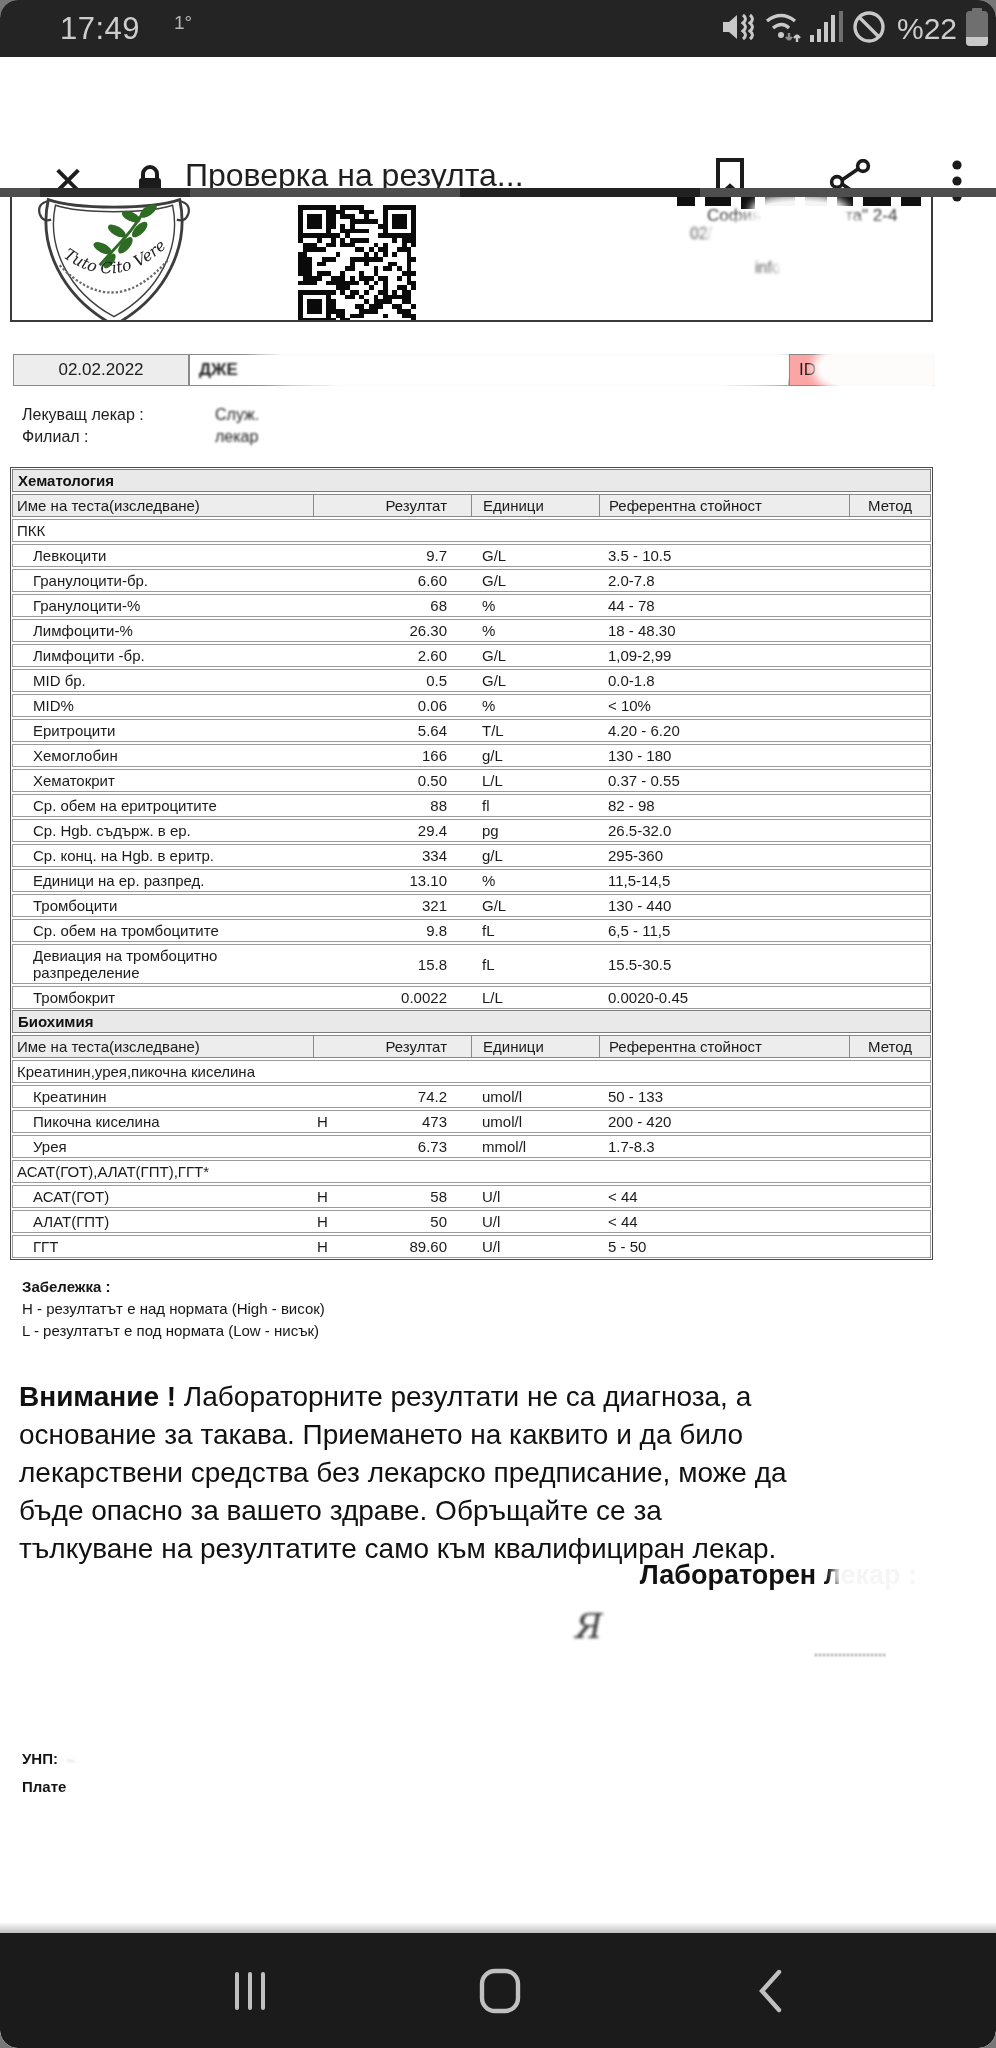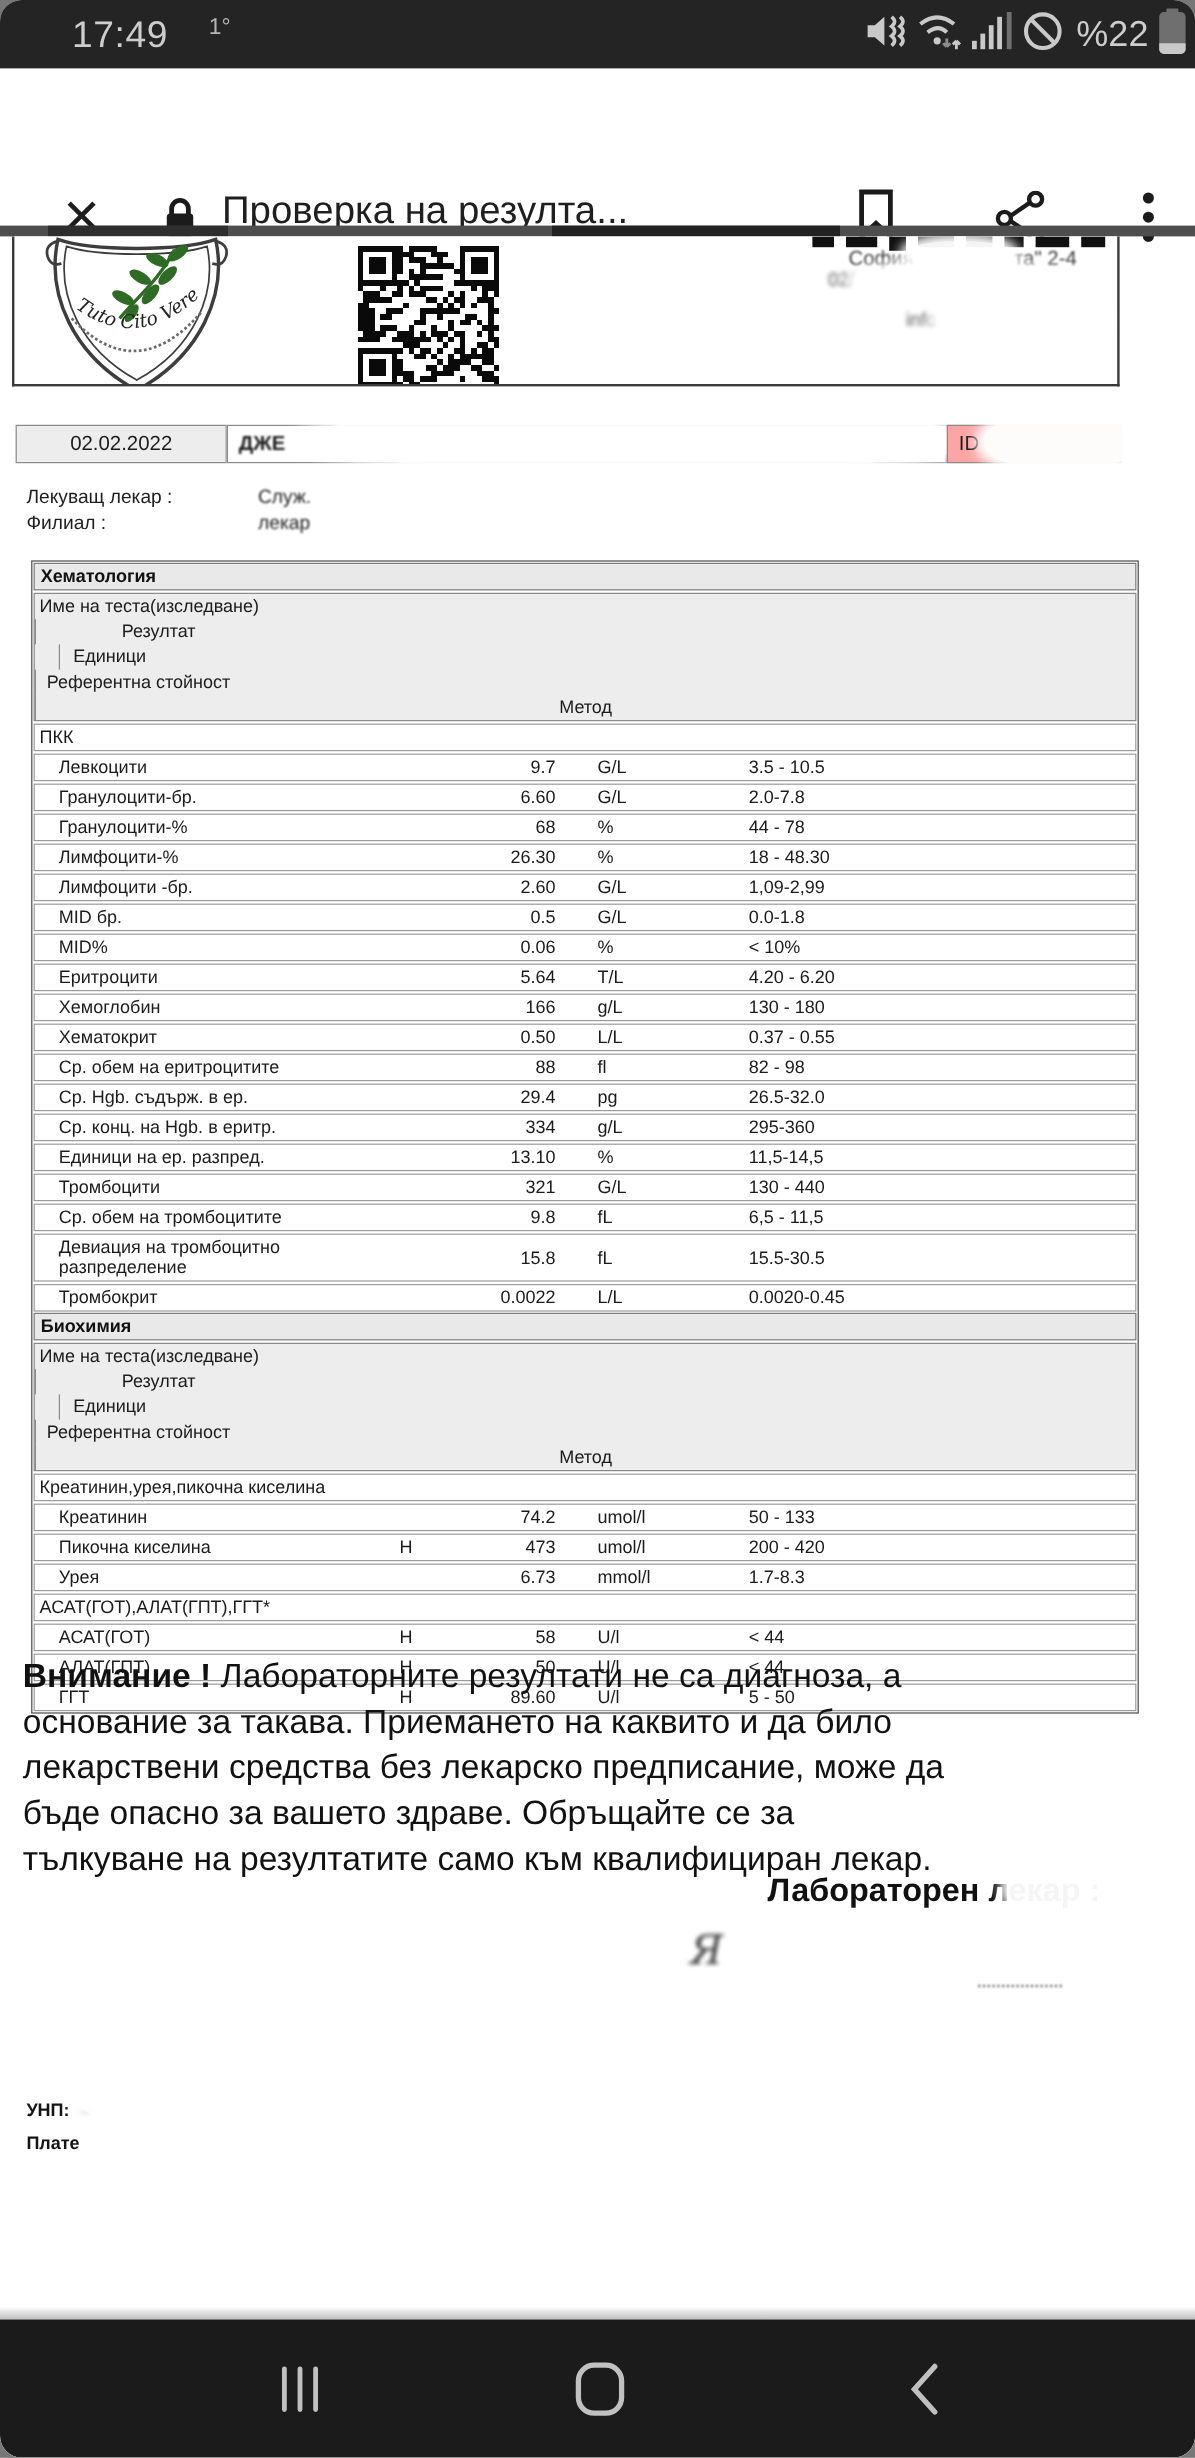--- a/index.html
+++ b/index.html
@@ -33,23 +33,23 @@
   .clipbits span{position:absolute;top:0;height:9px;background:#101010;}
   .smudge{position:absolute;background:#fff;border-radius:45%;box-shadow:0 0 9px 7px #fff;opacity:.96;}
   .date-row{position:absolute;top:354px;font-size:17px;color:#1c1c1c;}
   .d-box{position:absolute;height:32px;border:1px solid #8a8a8a;display:flex;align-items:center;}
   .d-date{left:13px;width:176px;background:#ededed;justify-content:center;}
   .d-name{left:189px;width:600px;background:#fff;padding-left:9px;font-weight:bold;}
   .d-id{left:789px;width:146px;background:#fca5a5;padding-left:9px;}
   .doc-lines{position:absolute;left:22px;top:404px;font-size:16px;color:#1e1e1e;line-height:22px;}
   .doc-lines .val{position:absolute;left:193px;top:0;}
   
-  .tables{position:absolute;top:467px;left:26px;width:923px;border:1px solid #4a4a4a;background:#fff;padding-bottom:1px;}
+  .tables{position:absolute;top:467px;left:10px;width:923px;border:1px solid #4a4a4a;background:#fff;padding-bottom:1px;}
   .section-bar{background:#e9e9e9;border:1px solid #7d7d7d;font-weight:bold;font-size:15px;padding:2px 5px;color:#111;margin:1px;}
-  .cols-row{display:flex;background:#ededed;border:1px solid #8a8a8a;margin:2px 1px 1px 1px;font-size:15px;color:#1b1b1b;flex-direction:column;}
+  .cols-row{display:flex;background:#ededed;border:1px solid #8a8a8a;margin:2px 1px 1px 1px;font-size:15px;color:#1b1b1b;}
   .trow{display:flex;border:1px solid #9b9b9b;margin:2px 1px 0 1px;background:#fff;font-size:15px;color:#1b1b1b;align-items:center;}
   .c{padding:2px 4px;}
   .c-name{width:300px;padding-left:20px;}
   .cols-row .c-name{padding-left:4px;}
   .c-grp{flex:1;padding-left:4px;}
   .c-result{width:138px;display:flex;}
   .c-result .flag{width:28px;text-align:left;}
   .c-result .val{flex:1;text-align:right;}
   .c-units{width:128px;padding-left:11px;margin-left:20px;}
   .c-ref{width:250px;padding-left:9px;}
@@ -835,20 +835,25 @@
         <div class="c c-result">
           <div class="flag">Н</div>
           <div class="val">89.60</div>
         </div>
         <div class="c c-units">U/l</div>
         <div class="c c-ref">5 - 50</div>
         <div class="c c-method"></div>
       </div>
     </div>
 
+  <div class="notes">
+    <b>Забележка :</b><br>
+    <span>Н - резултатът е над нормата (High - висок)</span><br>
+    <span>L - резултатът е под нормата (Low - нисък)</span>
+  </div>
 
   <div class="warning"><b>Внимание !</b><span> Лабораторните резултати не са диагноза, а
 основание за такава. Приемането на каквито и да било
 лекарствени средства без лекарско предписание, може да
 бъде опасно за вашето здраве. Обръщайте се за
 тълкуване на резултатите само към квалифициран лекар.</span></div>
 
   <div class="lab-doctor">
     <span>Лабораторен лекар :</span>
     <div class="smudge" style="left:200px;top:-6px;width:90px;height:40px"></div>

